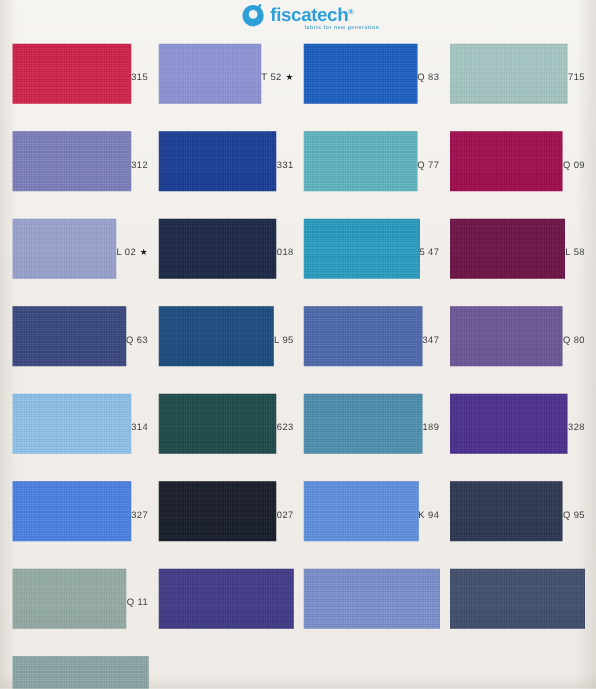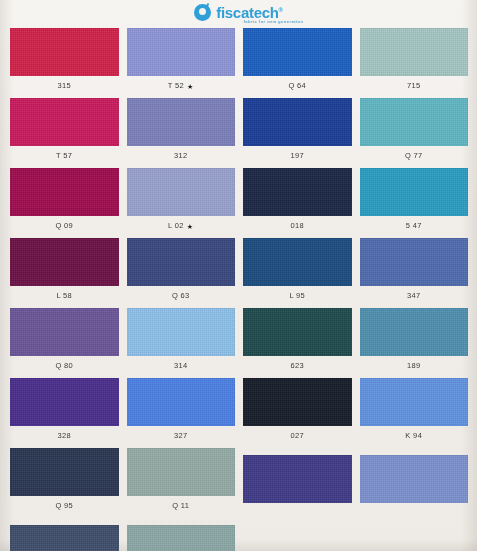--- a/index.html
+++ b/index.html
@@ -106,21 +106,21 @@
     width: 458px;
     display: grid;
     grid-template-columns: repeat(4, 1fr);
     grid-auto-rows: 70px;
     column-gap: 8px;
     row-gap: 0px;
   }
   .cell {
     position: relative;
     display: flex;
-    flex-direction: column;
+    flex-direction: row;
     align-items: center;
     justify-content: center;
   }
   .chip {
     width: 100%;
     height: 48px;
     box-shadow: inset 0 0 0 0.5px rgba(0,0,0,0.06);
     position: relative;
     background-blend-mode: multiply;
   }
@@ -175,45 +175,39 @@
       <div class="cell">
         <div class="chip" style="background-color: rgb(141, 149, 214);"></div>
         <div class="label">
           <span>T 52</span>
           <span class="star">★</span>
         </div>
       </div>
       <div class="cell">
         <div class="chip" style="background-color: rgb(27, 95, 192);"></div>
         <div class="label">
-          <span>Q 64</span>
+          <span>Q 83</span>
         </div>
       </div>
       <div class="cell">
         <div class="chip" style="background-color: rgb(164, 198, 194);"></div>
         <div class="label">
           <span>715</span>
         </div>
       </div>
       <div class="cell">
-        <div class="chip" style="background-color: rgb(200, 26, 92);"></div>
-        <div class="label">
-          <span>T 57</span>
-        </div>
-      </div>
-      <div class="cell">
         <div class="chip" style="background-color: rgb(124, 127, 186);"></div>
         <div class="label">
           <span>312</span>
         </div>
       </div>
       <div class="cell">
         <div class="chip" style="background-color: rgb(26, 61, 150);"></div>
         <div class="label">
-          <span>197</span>
+          <span>331</span>
         </div>
       </div>
       <div class="cell">
         <div class="chip" style="background-color: rgb(95, 182, 194);"></div>
         <div class="label">
           <span>Q 77</span>
         </div>
       </div>
       <div class="cell">
         <div class="chip" style="background-color: rgb(158, 11, 77);"></div>

